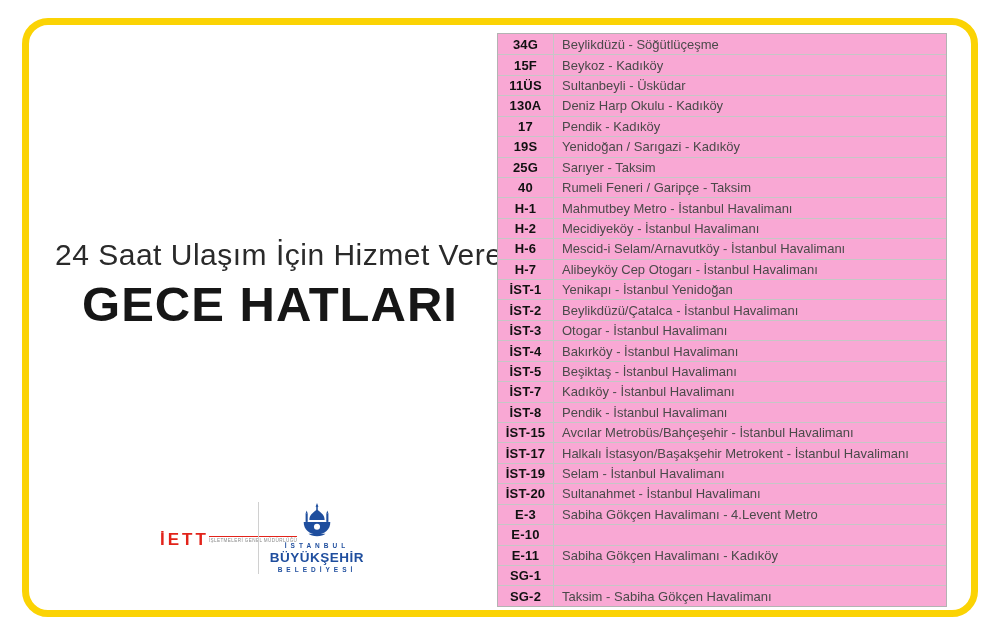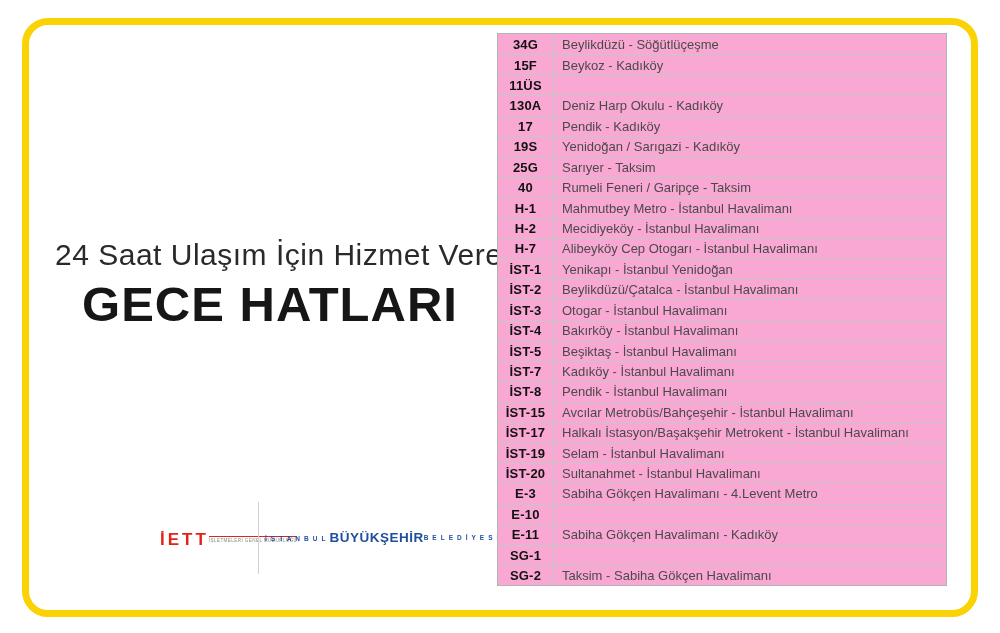--- a/index.html
+++ b/index.html
@@ -52,21 +52,21 @@
     letter-spacing:3px;line-height:1;
   }
   .logo-iett-sub{
     margin-top:2px;font-size:4.6px;color:#8a8a8a;letter-spacing:0.4px;
     white-space:nowrap;border-top:1px solid var(--iett-red);padding-top:1px;
   }
   .logo-divider{
     width:1px;height:72px;background:#d0d0d0;margin:0 6px;
   }
   .logo-ibb{
-    width:104px;display:flex;flex-direction:row;align-items:center;
+    width:104px;display:flex;flex-direction:column;align-items:center;
   }
   .logo-ibb-emblem{height:38px;}
   .logo-ibb-l1{
     margin-top:3px;font-size:6.5px;font-weight:700;color:var(--ibb-blue);
     letter-spacing:4px;line-height:1;
   }
   .logo-ibb-l2{
     margin-top:1px;font-size:13.5px;font-weight:700;color:var(--ibb-blue);
     letter-spacing:0.5px;line-height:1.1;
   }
@@ -147,20 +147,21 @@
     <div class="troute">Beylikdüzü - Söğütlüçeşme</div>
   </div>
 
   <div class="trow">
     <div class="tcode">15F</div>
     <div class="troute">Beykoz - Kadıköy</div>
   </div>
 
   <div class="trow">
     <div class="tcode">11ÜS</div>
+    <div class="troute">Sultanbeyli - Üsküdar</div>
   </div>
 
   <div class="trow">
     <div class="tcode">130A</div>
     <div class="troute">Deniz Harp Okulu - Kadıköy</div>
   </div>
 
   <div class="trow">
     <div class="tcode">17</div>
     <div class="troute">Pendik - Kadıköy</div>
@@ -184,20 +185,24 @@
   <div class="trow">
     <div class="tcode">H-1</div>
     <div class="troute">Mahmutbey Metro - İstanbul Havalimanı</div>
   </div>
 
   <div class="trow">
     <div class="tcode">H-2</div>
     <div class="troute">Mecidiyeköy - İstanbul Havalimanı</div>
   </div>
 
+  <div class="trow">
+    <div class="tcode">H-6</div>
+    <div class="troute">Mescid-i Selam/Arnavutköy - İstanbul Havalimanı</div>
+  </div>
 
   <div class="trow">
     <div class="tcode">H-7</div>
     <div class="troute">Alibeyköy Cep Otogarı - İstanbul Havalimanı</div>
   </div>
 
   <div class="trow">
     <div class="tcode">İST-1</div>
     <div class="troute">Yenikapı - İstanbul Yenidoğan</div>
   </div>

